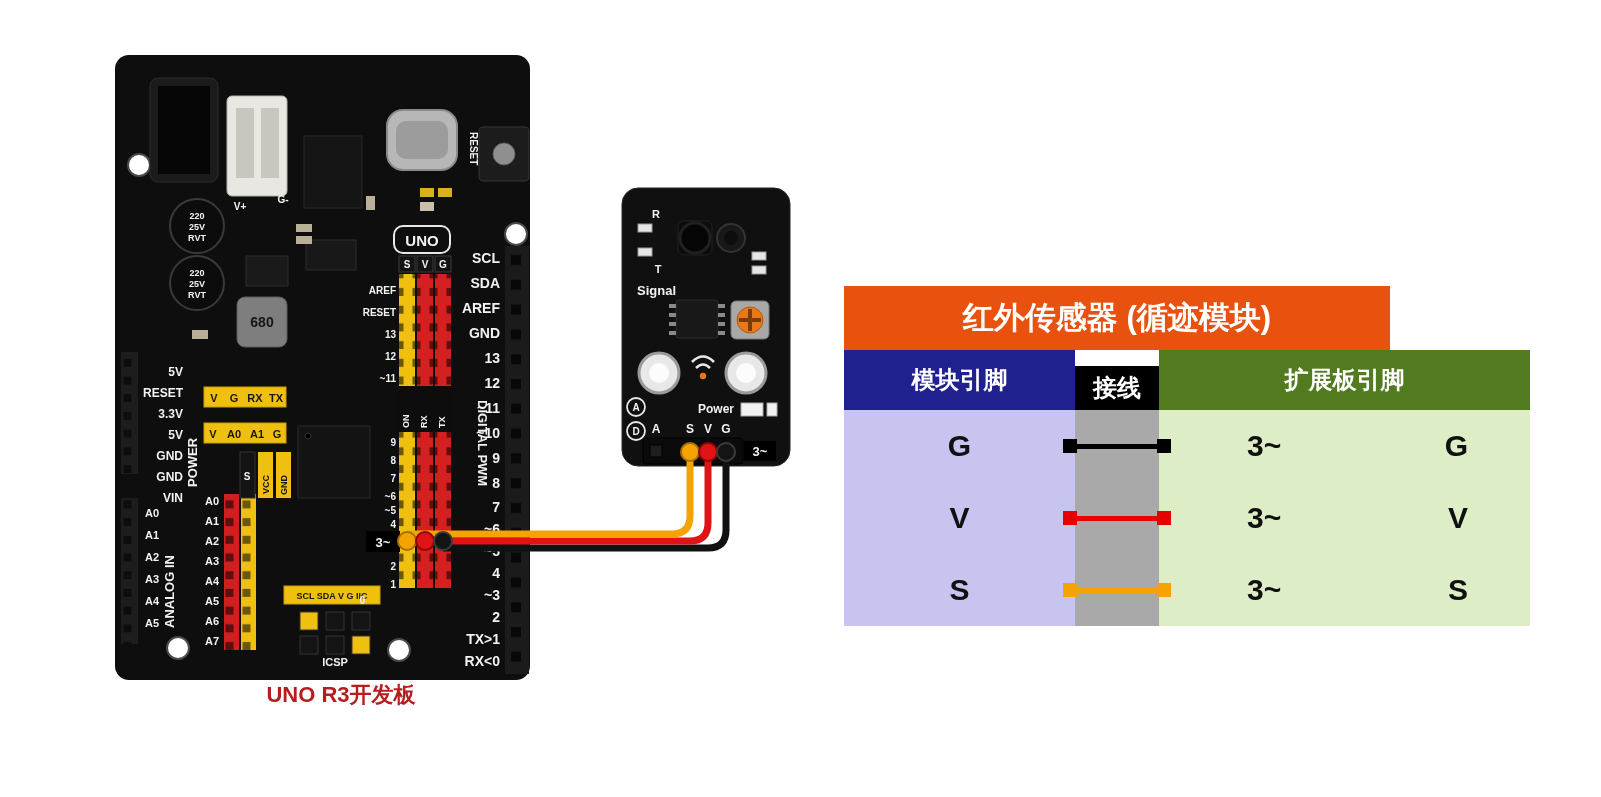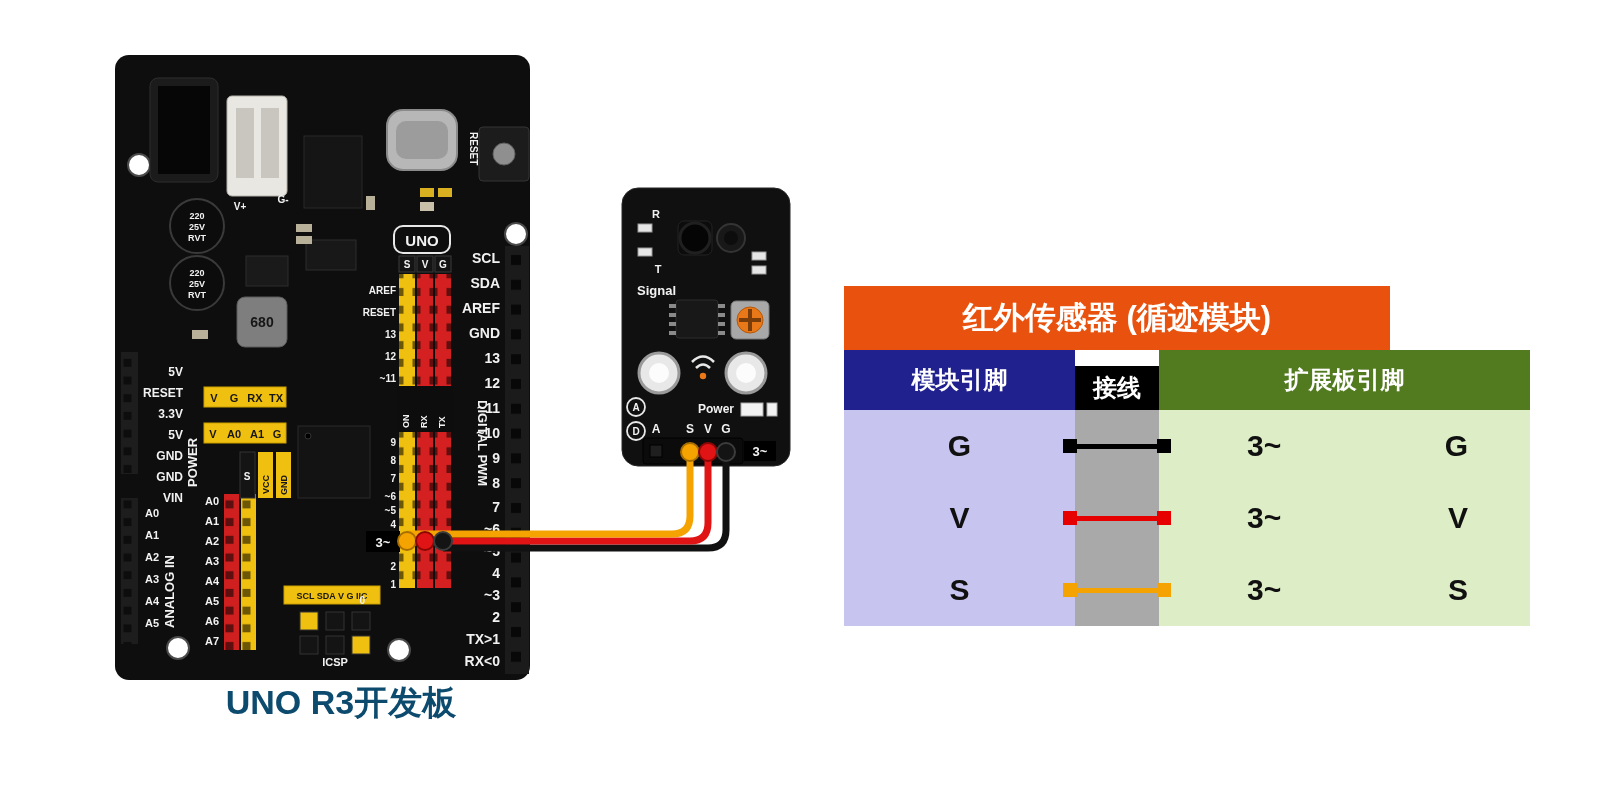--- a/index.html
+++ b/index.html
@@ -6,21 +6,21 @@
   .stage{position:relative;width:1601px;height:797px;background:#ffffff;overflow:hidden;
          font-family:"Liberation Sans",sans-serif;}
   svg{position:absolute;left:0;top:0;}
   svg text{font-family:"Liberation Sans",sans-serif;font-weight:700;fill:#f2f2f2;}.t9{font-size:9px}.t10{font-size:10px}.t11{font-size:11px}
   .t12{font-size:12px}.t13{font-size:13px}.t14{font-size:14px}.t15{font-size:15px}
   .mid{text-anchor:middle}.end{text-anchor:end}
   .dark{fill:#161616}
 
   
   .caption{position:absolute;left:196px;top:680px;width:290px;text-align:center;
-           font-size:34px;font-weight:700;color:#0c4a6e;}
+           font-size:22px;font-weight:700;color:#b91c1c;}
 
   
   .conn-table{position:absolute;left:844px;top:286px;width:546px;}
   .t-title{height:64px;background:#e8520e;color:#ffffff;font-size:31px;font-weight:700;
            display:flex;align-items:center;justify-content:center;}
   .t-head{display:grid;grid-template-columns:231px 84px 371px;height:60px;border-radius:29px;}
   .th{display:flex;align-items:center;justify-content:center;color:#fff;
       font-size:24px;font-weight:700;}
   .th-module{background:#20208e;}
   .th-wire{background:#000000;margin-top:16px;}

